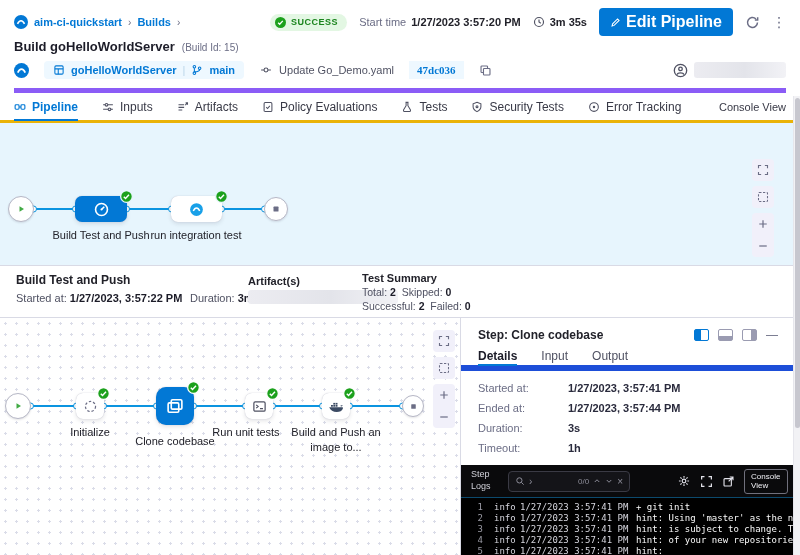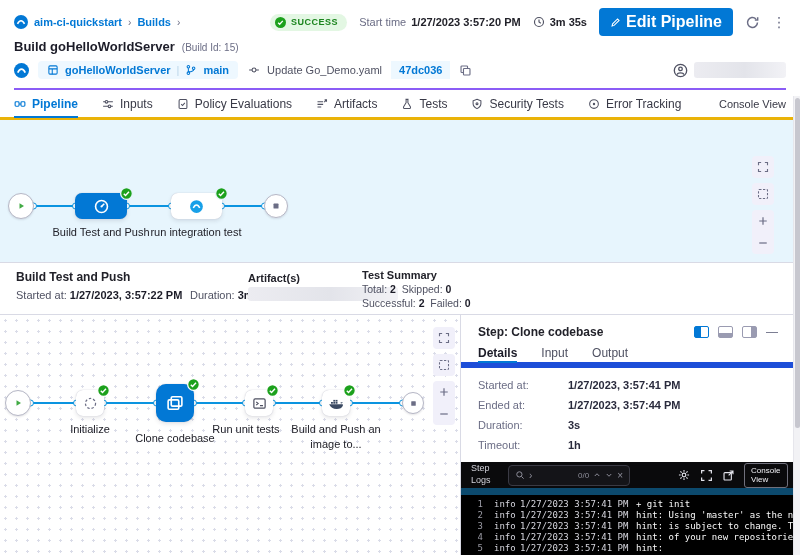--- a/index.html
+++ b/index.html
@@ -15,25 +15,25 @@
   .badge-success { display:inline-flex; align-items:center; gap:5px; background:#e3f7e3; color:#1b841d; font-size:9px; font-weight:700; letter-spacing:.5px; padding:3px 9px 3px 5px; border-radius:10px; }
   .meta-group { display:flex; align-items:center; gap:5px; font-size:11px; }
   .meta-label { color:#6b6d85; }
   .meta-value { font-weight:600; color:#22222a; }
   .btn-primary { display:inline-flex; align-items:center; gap:5px; background:#0278d5; color:#fff; font-size:16px; font-weight:600; padding:5px 11px; border-radius:4px; border:none; cursor:pointer; }
   .icon-btn { color:#6b6d85; display:inline-flex; align-items:center; justify-content:center; cursor:pointer; background:none; border:none; }
   .kebab { font-size:14px; color:#6b6d85; line-height:1; }
   .row2 { margin-top:3px; display:flex; align-items:baseline; gap:7px; }
   .title { font-size:13px; font-weight:700; color:#1c1c28; }
   .build-id { font-size:10px; color:#6b6d85; }
-  .row3 { margin-top:7px; padding-bottom:9px; display:flex; align-items:center; gap:9px; font-size:11px; border-bottom:2px solid #8b5cf6; }
+  .row3 { margin-top:7px; padding-bottom:9px; display:flex; align-items:center; gap:15px; font-size:11px; border-bottom:5px solid #8b5cf6; }
   .repo-pill { display:inline-flex; align-items:center; gap:6px; background:#eef8ff; padding:3px 9px; border-radius:4px; color:#0278d5; font-weight:600; }
   .pill-sep { color:#bcd6ea; font-weight:400; }
   .commit-msg { display:inline-flex; align-items:center; gap:6px; color:#4f5162; }
-  .sha-pill { background:#eef8ff; color:#0278d5; font-weight:700; padding:3px 8px; border-radius:0; cursor:pointer; }
+  .sha-pill { background:#eef8ff; color:#0278d5; font-weight:700; padding:3px 8px; border-radius:0; cursor:pointer;font-family:Liberation Serif, serif; }
   .user { margin-left:auto; display:flex; align-items:center; gap:6px; }
   .blur-block { width:92px; height:16px; border-radius:3px; background:linear-gradient(90deg,#ececf1,#e3e4ea 55%,#f2f2f6); filter:blur(.6px); }
 
   
   .tabbar { display:flex; align-items:center; gap:24px; padding:0 14px; height:30px; border-bottom:3px solid #eab308; background:#fff; }
   .tab { position:relative; display:flex; align-items:center; gap:6px; height:100%; font-size:12px; color:#383946; cursor:pointer; white-space:nowrap; }
   .tab svg { color:#4f5162; }
   .tab.active { color:#0278d5; font-weight:700; }
   .tab.active svg { color:#0278d5; }
   .tab.active::after { content:""; position:absolute; left:0; right:0; bottom:-1px; height:2px; background:#0278d5; }
@@ -78,21 +78,21 @@
   .panel-tabs { display:flex; gap:24px; padding:0 17px; height:27px; align-items:stretch; border-bottom:6px solid #1d4ed8; }
   .ptab { position:relative; display:flex; align-items:center; font-size:12px; color:#4f5162; cursor:pointer; }
   .ptab.active { font-weight:700; color:#1c1c28; }
   .ptab.active::after { content:""; position:absolute; left:0; right:0; bottom:-1px; height:2px; background:#0278d5; }
   .fields { padding:11px 17px; display:grid; grid-template-columns:90px 1fr; row-gap:8px; font-size:11px; }
   .f-label { color:#6b6d85; }
   .f-value { font-weight:700; color:#2a2b3d; }
 
   
   .console { margin-top:auto; height:135px; background:#000; display:flex; flex-direction:column; overflow:hidden; }
-  .c-hd { display:flex; align-items:center; gap:9px; height:33px; padding:0 12px 0 10px; background:#0a0a0c; border-bottom:7px solid #0c4a6e; }
+  .c-hd { display:flex; align-items:center; gap:9px; height:33px; padding:0 12px 0 10px; background:#0a0a0c; border-bottom:1px solid #0c4a6e; }
   .c-title { font-size:9px; line-height:1.3; color:#d2d2da; width:28px; }
   .c-search { display:flex; align-items:center; gap:4px; width:122px; height:21px; background:#141418; border:1px solid #3a3a44; border-radius:4px; padding:0 6px; color:#8d8d99; }
   .c-caret { font-size:10px; color:#8d8d99; }
   .c-count { margin-left:auto; font-size:8px; color:#8d8d99; }
   .c-x { font-size:10px; color:#8d8d99; cursor:pointer; }
   .c-ico { color:#e2e2ea; display:inline-flex; cursor:pointer; }
   .c-btn { border:1px solid #70707c; border-radius:3px; color:#f0f0f5; font-size:8px; line-height:1.2; padding:2px 6px; width:44px; text-align:left; cursor:pointer; background:none; font-family:"Liberation Sans",sans-serif; }
   .c-logs { flex:1; padding:4px 0 0 8px; font-family:"DejaVu Sans Mono",monospace; font-size:9px; line-height:11px; overflow:hidden; }
   .log-row { display:flex; white-space:pre; }
   .log-num { width:14px; text-align:right; color:#9a9aa4; flex:none; }
@@ -226,31 +226,31 @@
     <div class="tab">
       <svg width="12" height="12" viewBox="0 0 16 16" fill="none" stroke="currentColor" stroke-width="1.4">
           <path d="M1.5 5h13M1.5 11h13"></path>
           <circle cx="6" cy="5" r="1.8" fill="#fff"></circle>
           <circle cx="10" cy="11" r="1.8" fill="#fff"></circle>
         </svg>
       <span>Inputs</span>
     </div>
     <div class="tab">
       <svg width="12" height="12" viewBox="0 0 16 16" fill="none" stroke="currentColor" stroke-width="1.4">
+          <path d="M2 5h7.5M2 8.5h7.5M2 12h5"></path>
+          <path d="M11 5.5L14 2.5M14 5V2.5h-2.5"></path>
+        </svg>
+      <span>Artifacts</span>
+    </div>
+    <div class="tab">
+      <svg width="12" height="12" viewBox="0 0 16 16" fill="none" stroke="currentColor" stroke-width="1.4">
           <rect x="2.8" y="2" width="10.4" height="12" rx="1.5"></rect>
           <path d="M5.6 8.2l1.8 1.8 3-3.4"></path>
         </svg>
       <span>Policy Evaluations</span>
-    </div>
-    <div class="tab">
-      <svg width="12" height="12" viewBox="0 0 16 16" fill="none" stroke="currentColor" stroke-width="1.4">
-          <path d="M2 5h7.5M2 8.5h7.5M2 12h5"></path>
-          <path d="M11 5.5L14 2.5M14 5V2.5h-2.5"></path>
-        </svg>
-      <span>Artifacts</span>
     </div>
     <div class="tab">
       <svg width="12" height="12" viewBox="0 0 16 16" fill="none" stroke="currentColor" stroke-width="1.4">
           <path d="M6 1.8h4M6.8 1.8v4.4L3.5 11.6A1.6 1.6 0 0 0 4.9 14h6.2a1.6 1.6 0 0 0 1.4-2.4L9.2 6.2V1.8"></path>
         </svg>
       <span>Tests</span>
     </div>
     <div class="tab">
       <svg width="12" height="12" viewBox="0 0 16 16" fill="none" stroke="currentColor" stroke-width="1.4">
           <path d="M8 1.8l5.2 1.9v4c0 3.2-2.1 4.9-5.2 6.5C4.9 12.6 2.8 10.9 2.8 7.7v-4z"></path>

